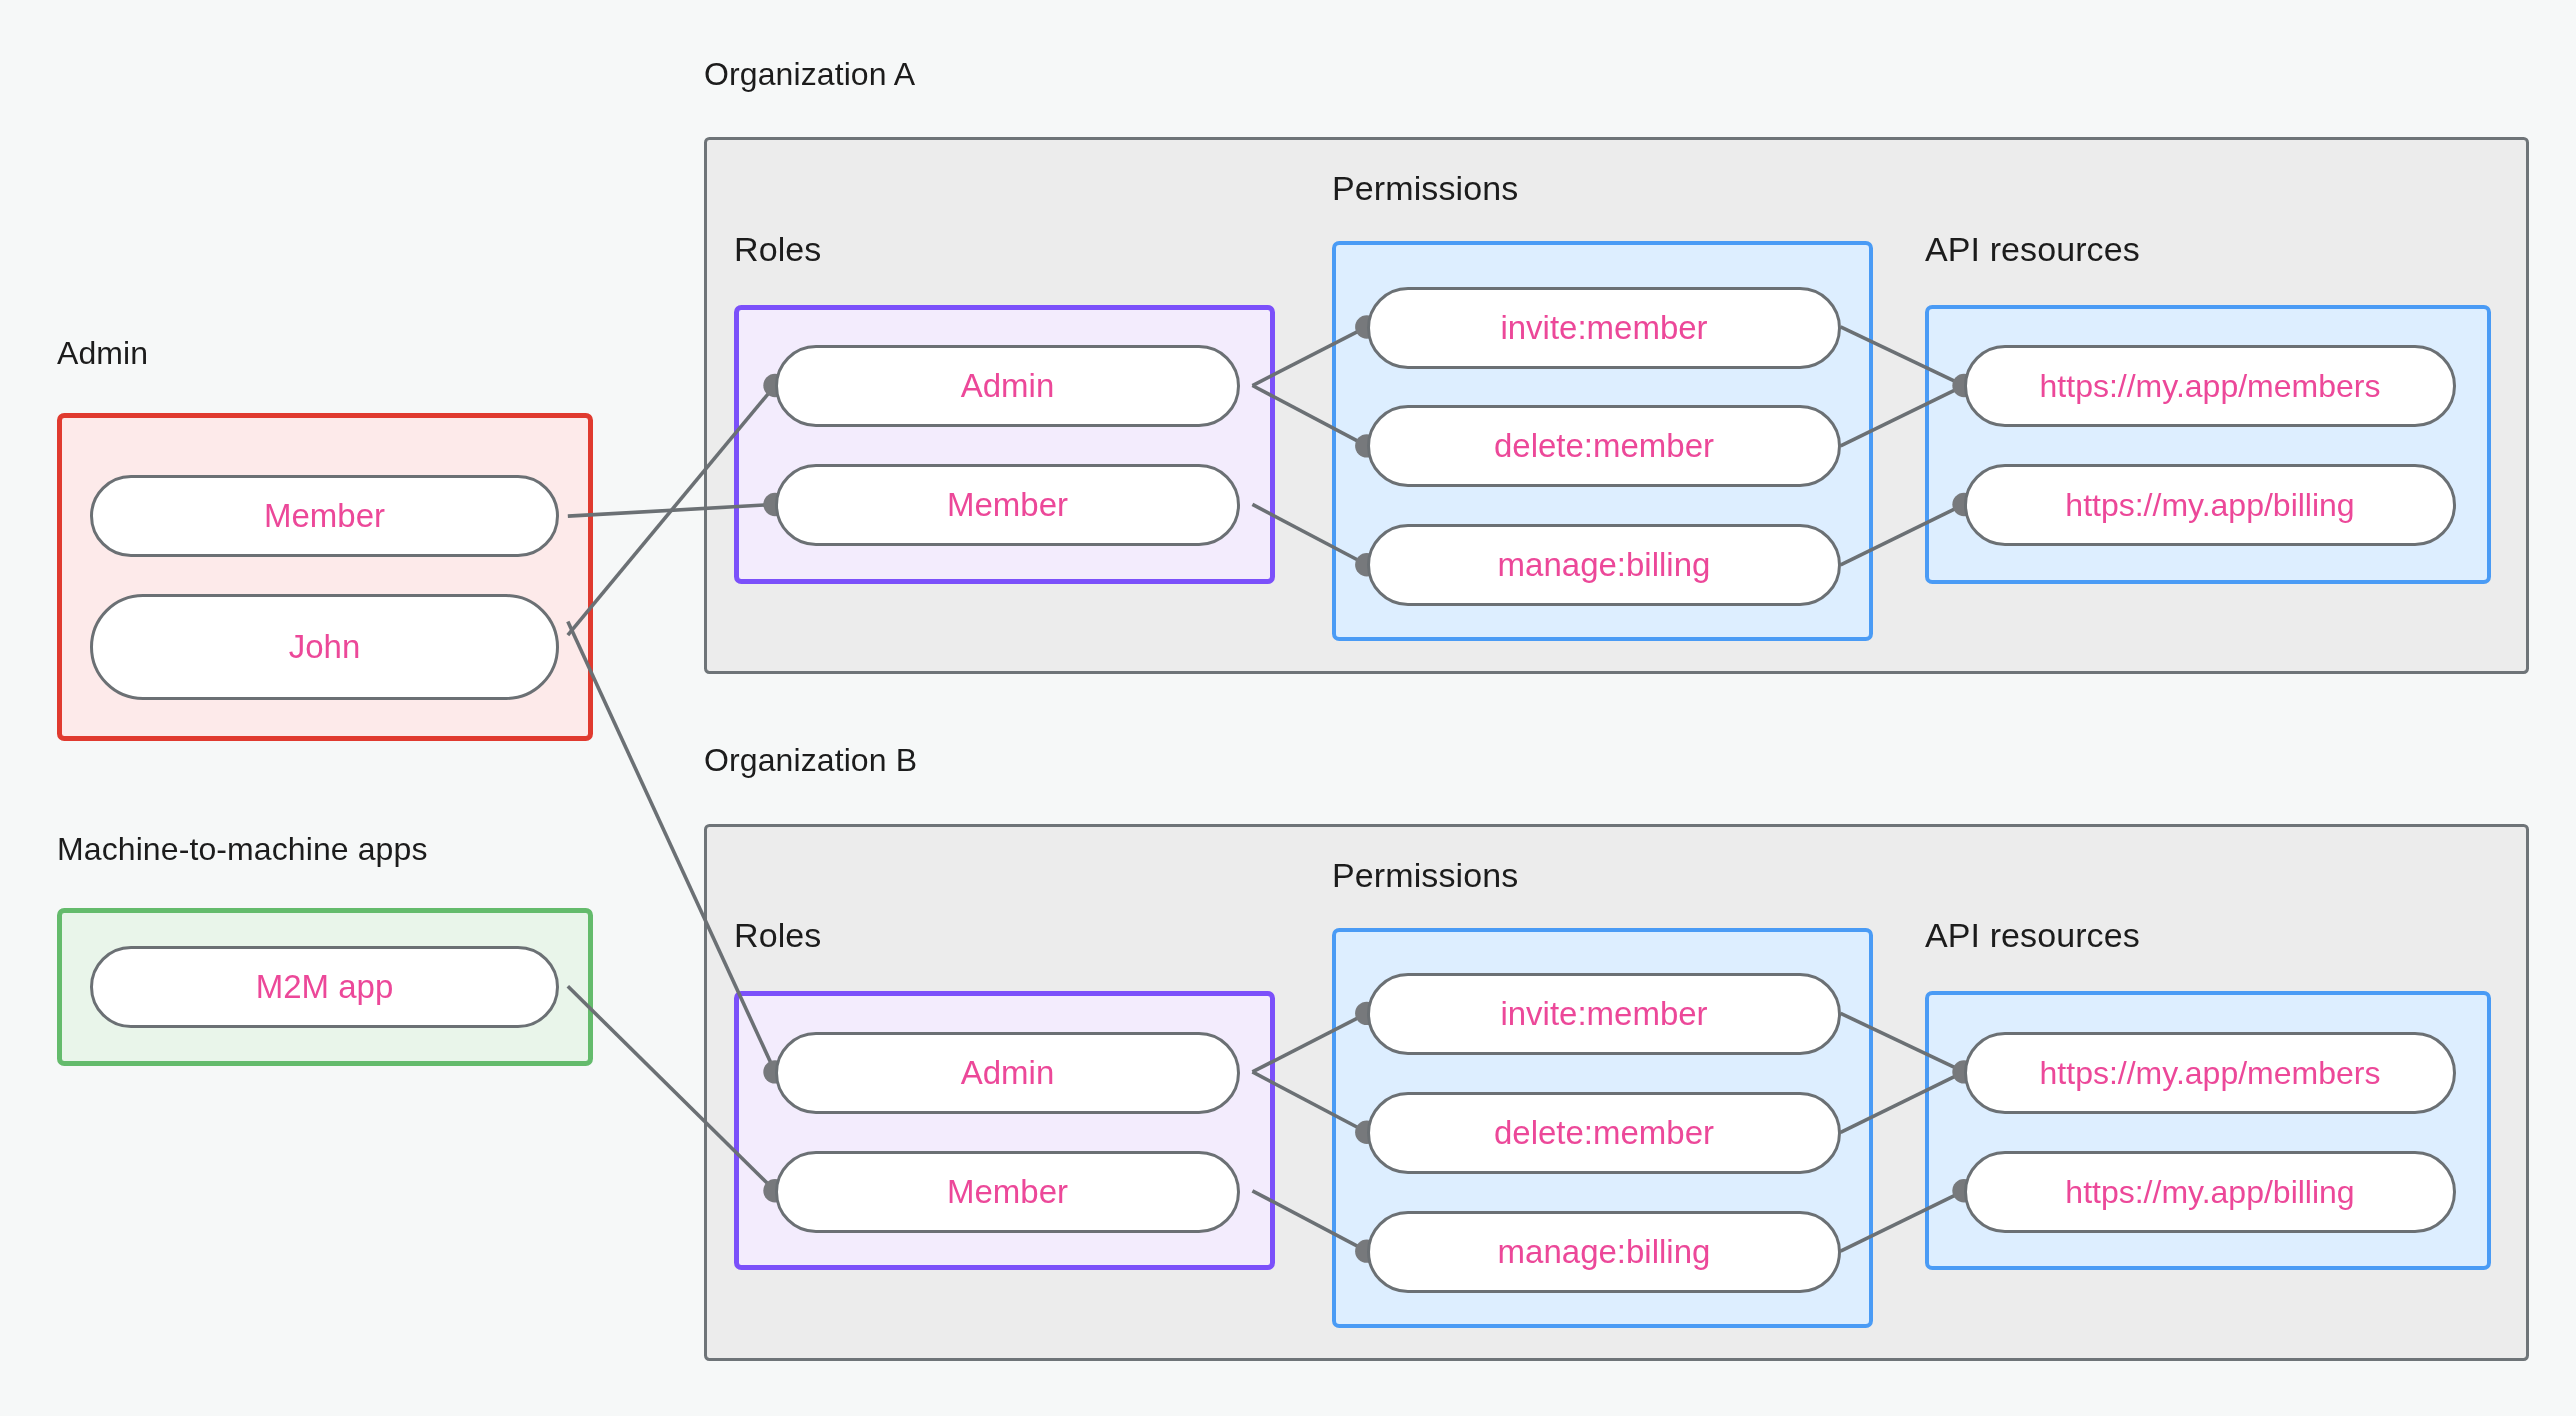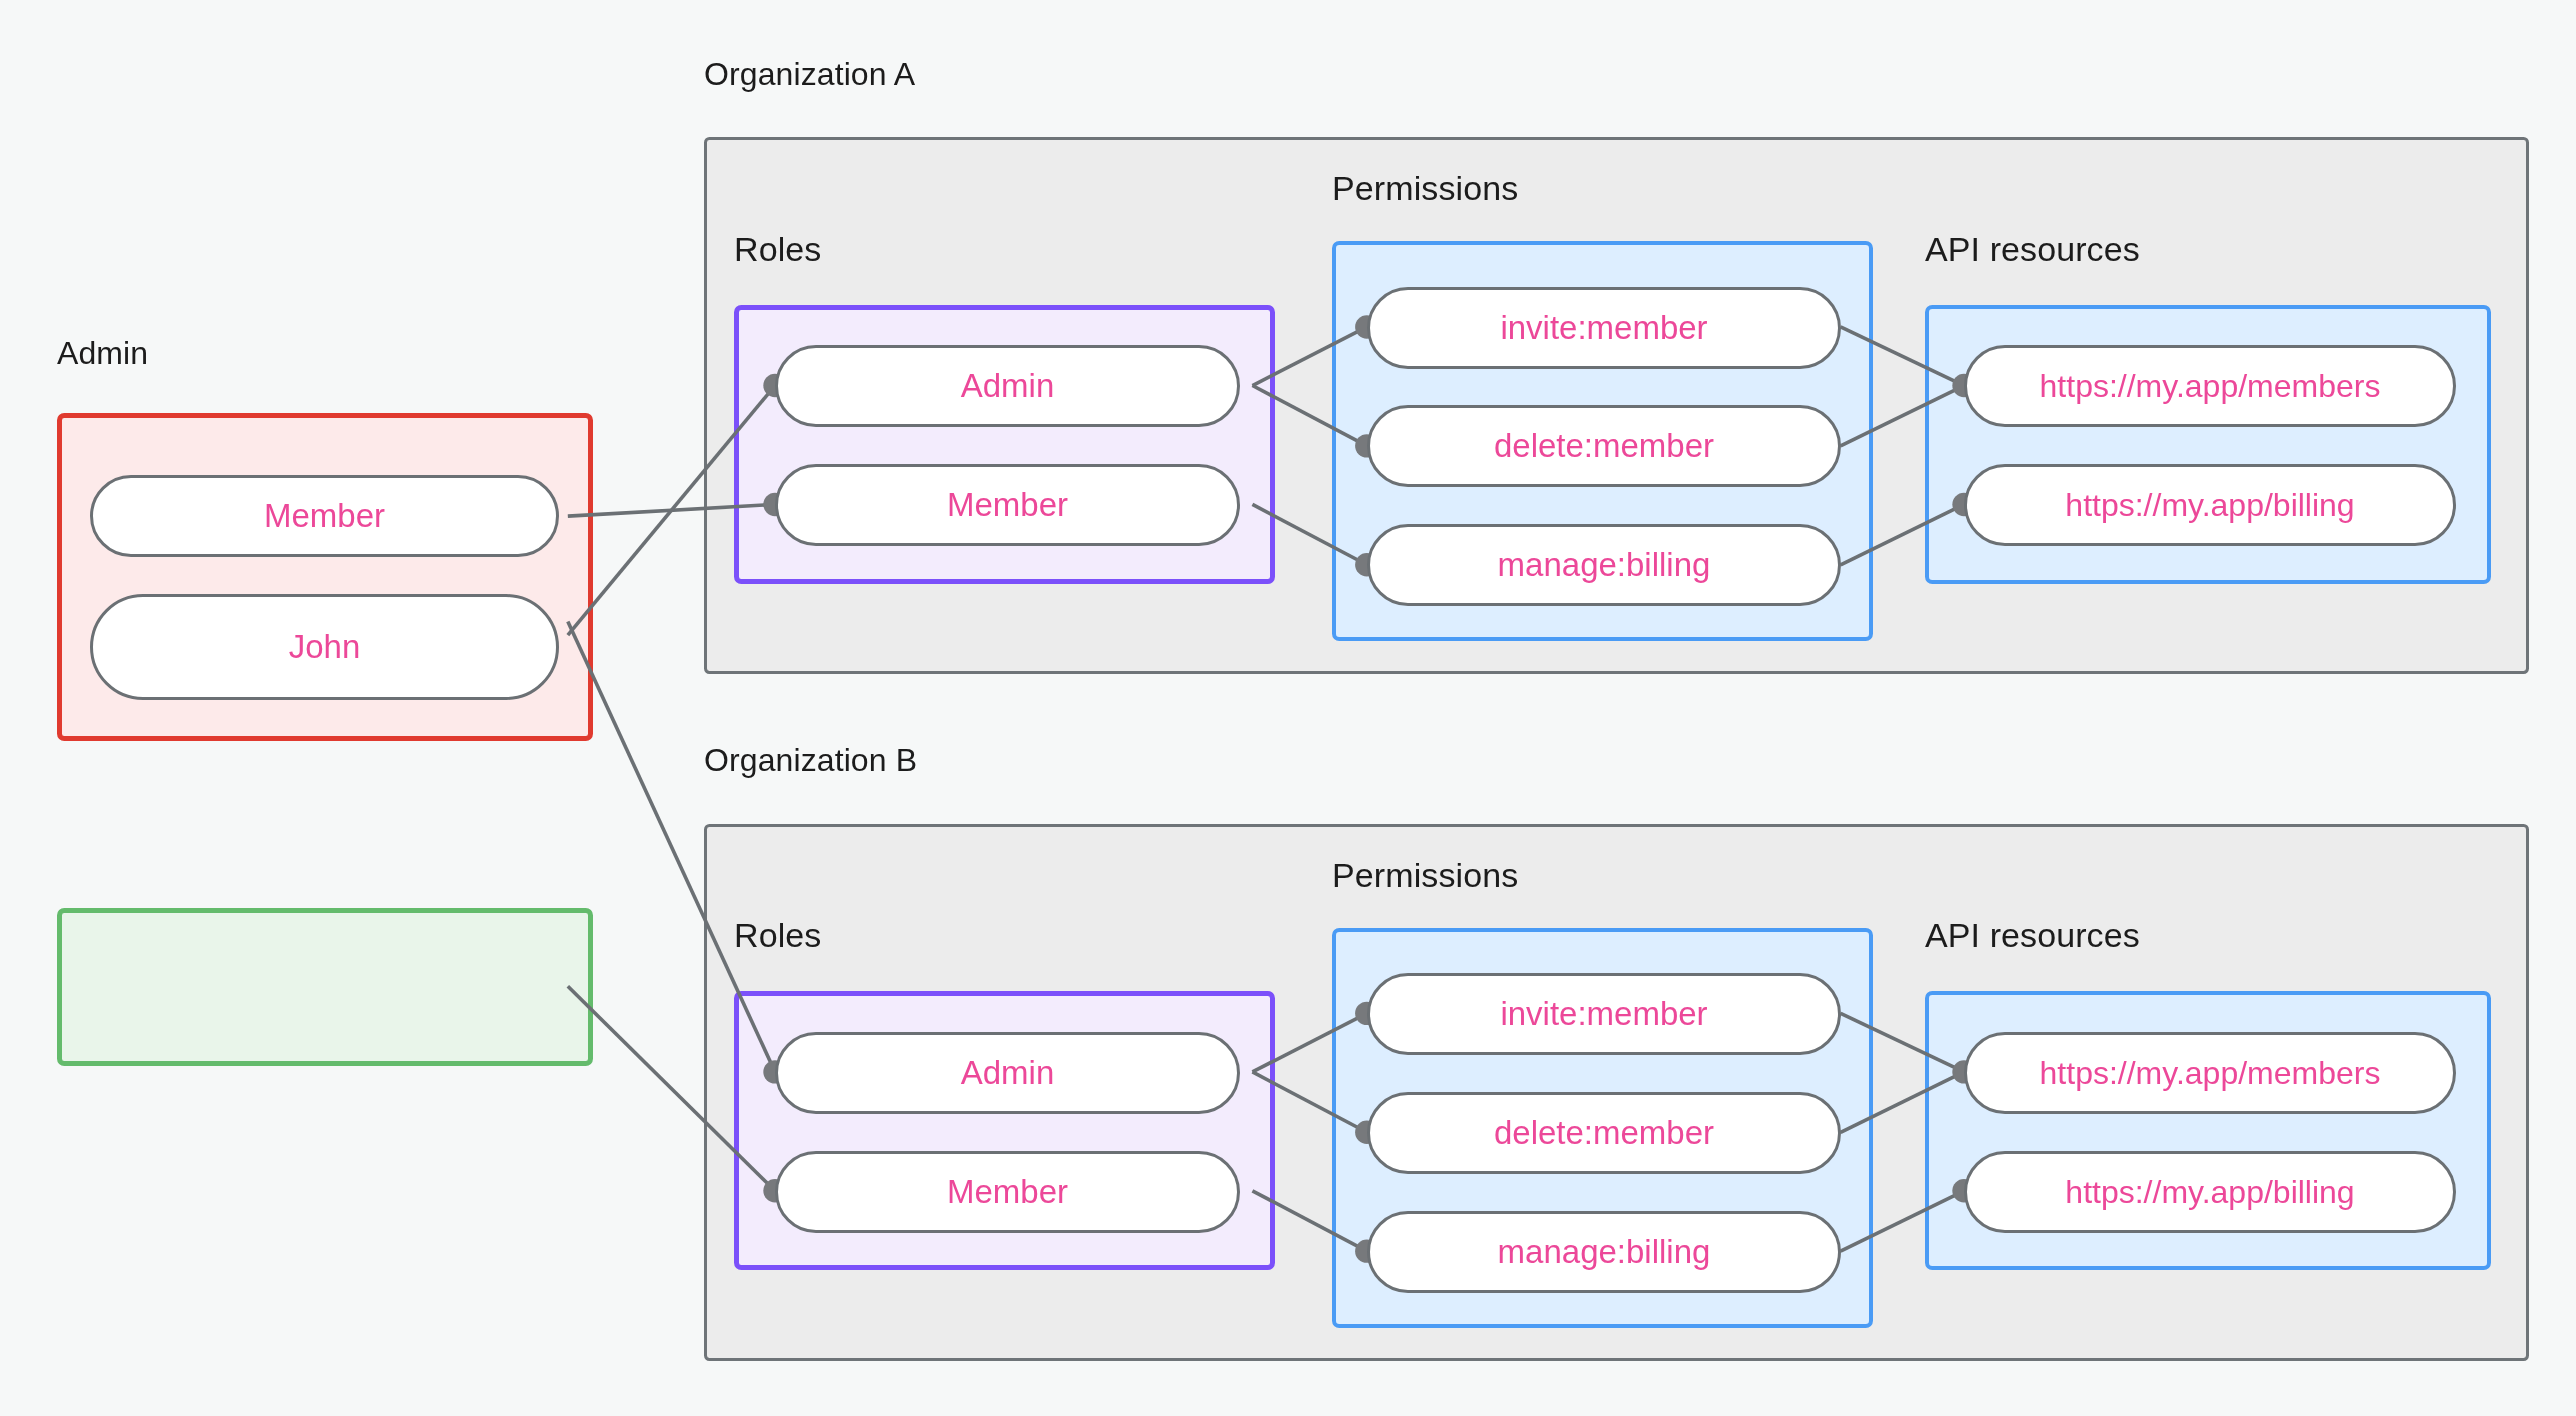--- a/index.html
+++ b/index.html
@@ -142,23 +142,27 @@
   <div class="box box-users" style="left:57px; top:413px; width:536px; height:328px;"></div>
 
   <div class="node" style="left:90px; top:475px; width:469px; height:82px;">
     <span>Member</span>
   </div>
 
   <div class="node" style="left:90px; top:594px; width:469px; height:106px;">
     <span>John</span>
   </div>
 
+  <div class="group-label" style="left:57px; top:831px;">Machine-to-machine apps</div>
 
   <div class="box box-m2m" style="left:57px; top:908px; width:536px; height:158px;"></div>
 
+  <div class="node" style="left:90px; top:946px; width:469px; height:82px;">
+    <span>M2M app</span>
+  </div>
 
   <div class="group-label" style="left:704px; top:56px;">Organization A</div>
 
   <div class="box box-org" style="left:704px; top:137px; width:1825px; height:537px;"></div>
 
   <div class="group-label" style="left:734px; top:230px; font-size:34px;">Roles</div>
 
   <div class="box box-roles" style="left:734px; top:305px; width:541px; height:279px;"></div>
 
   <div class="node" style="left:775px; top:345px; width:465px; height:82px;">

